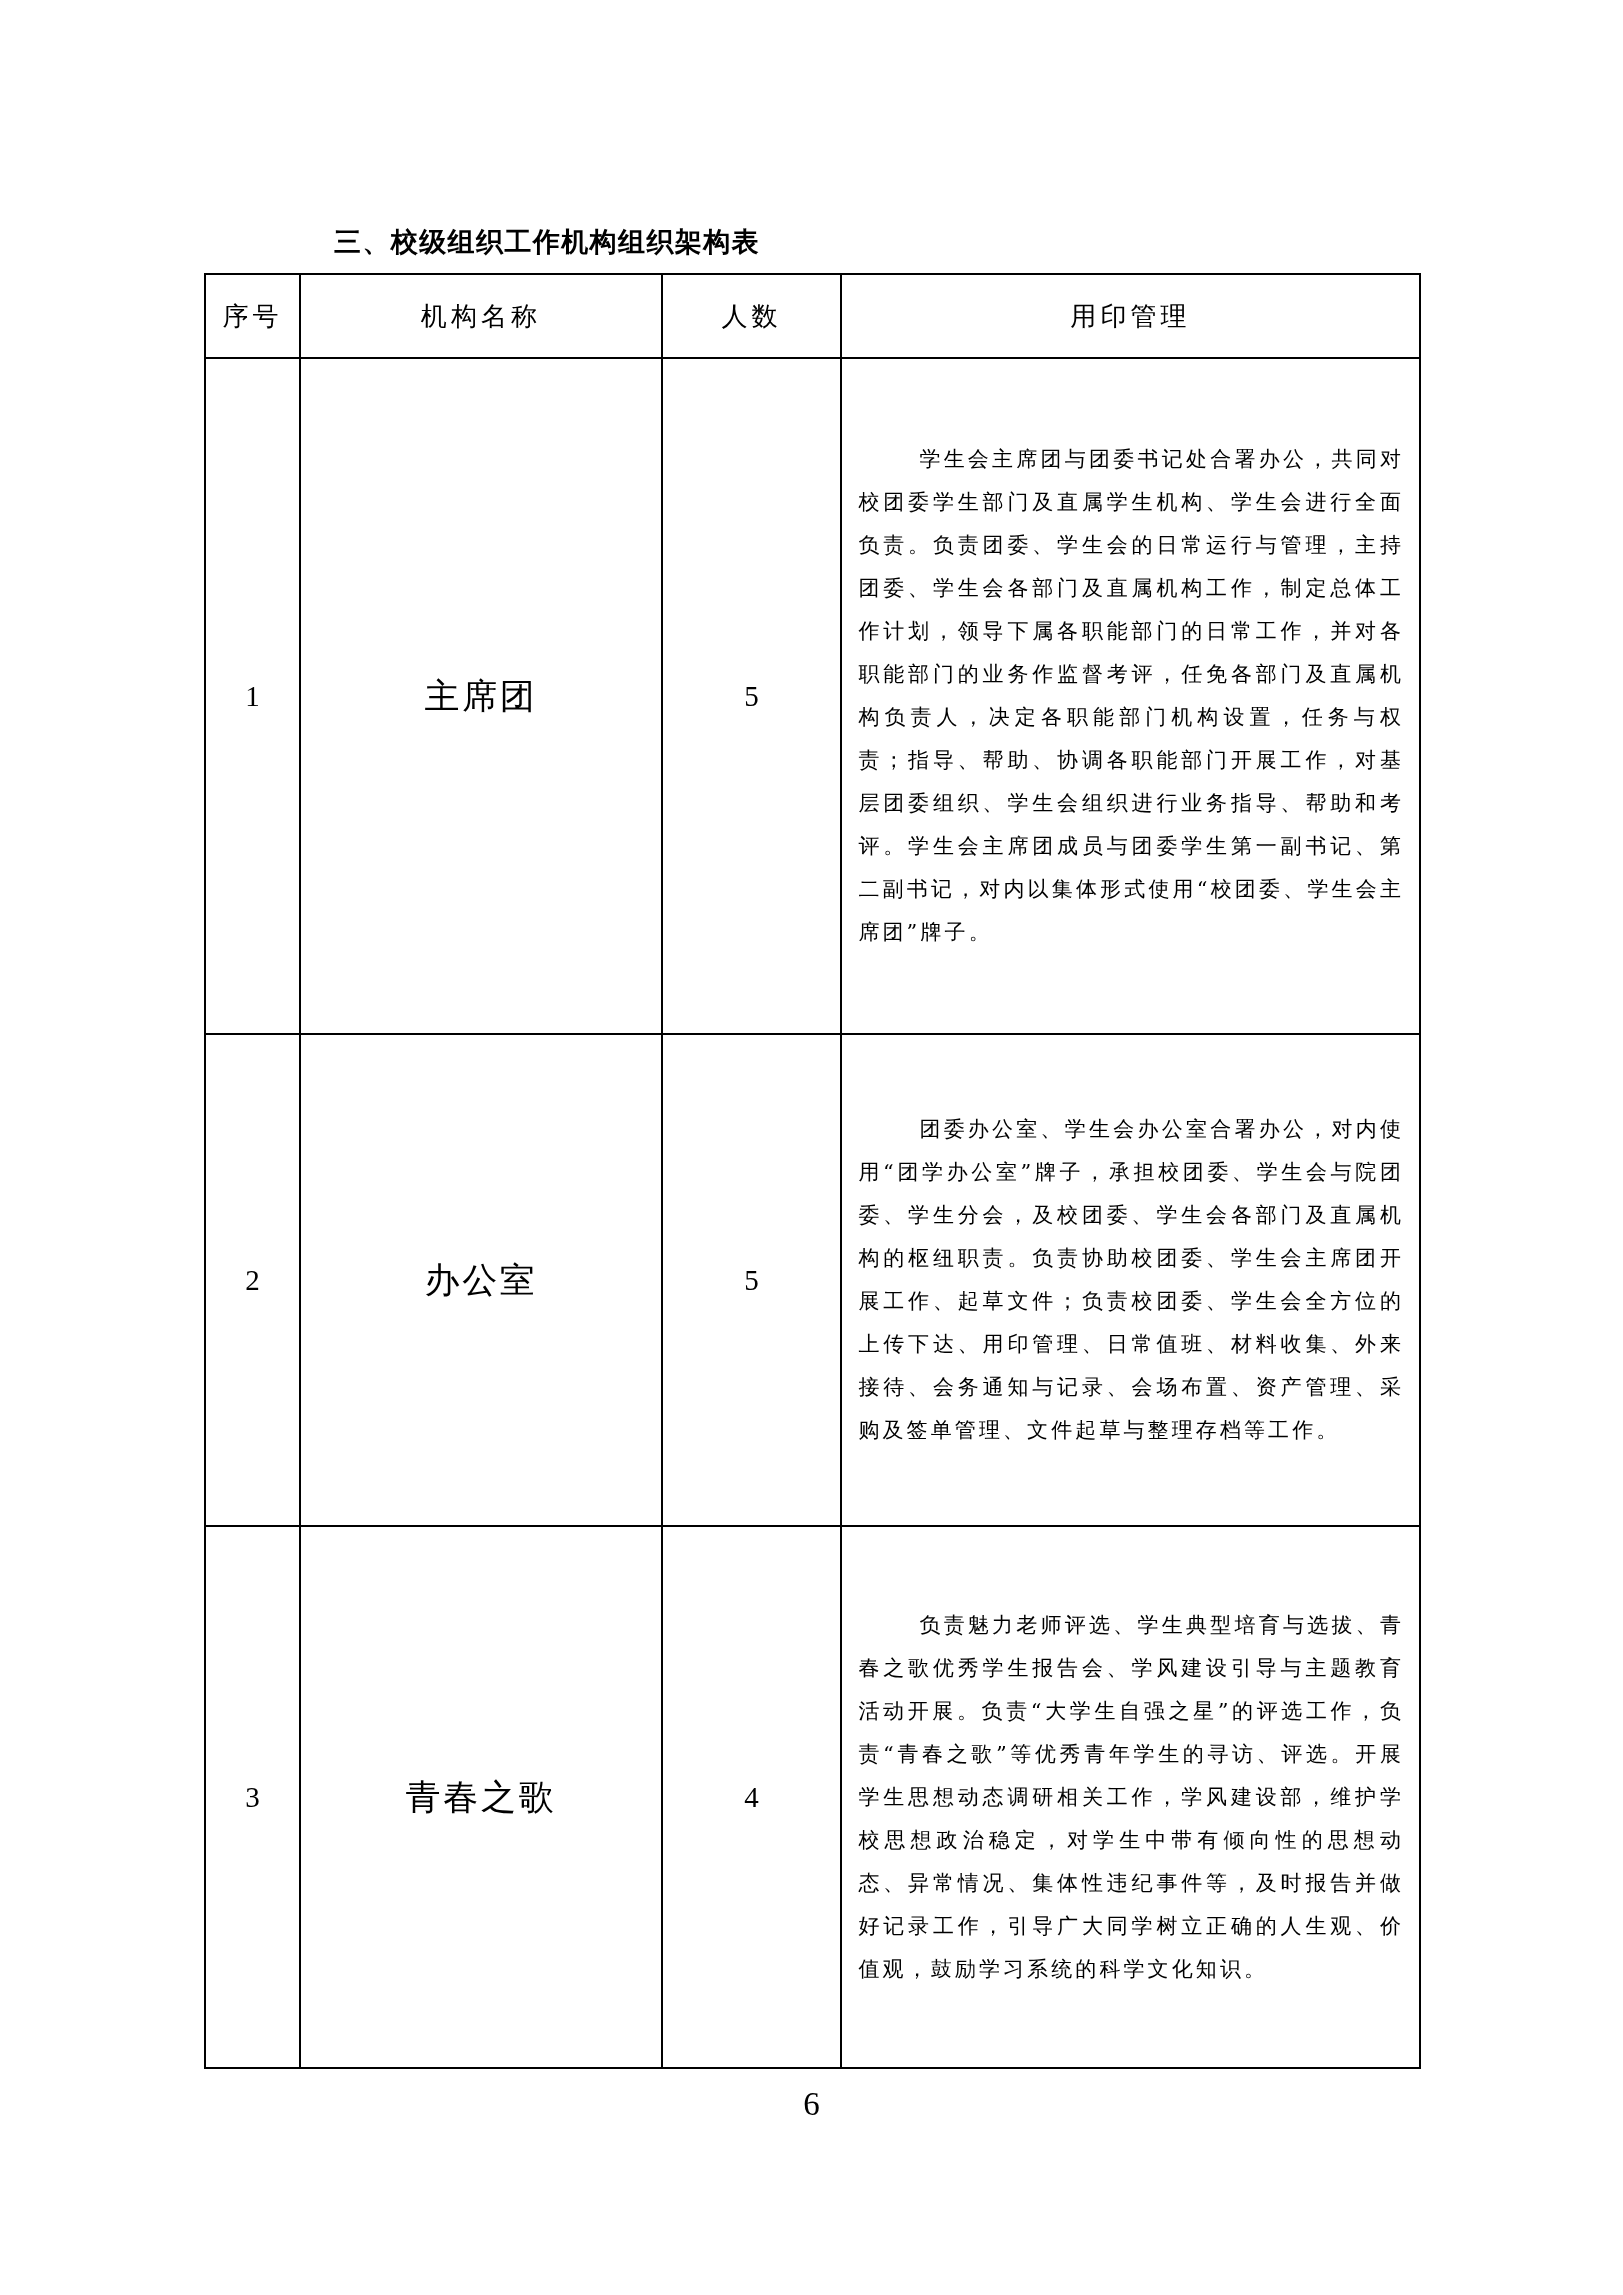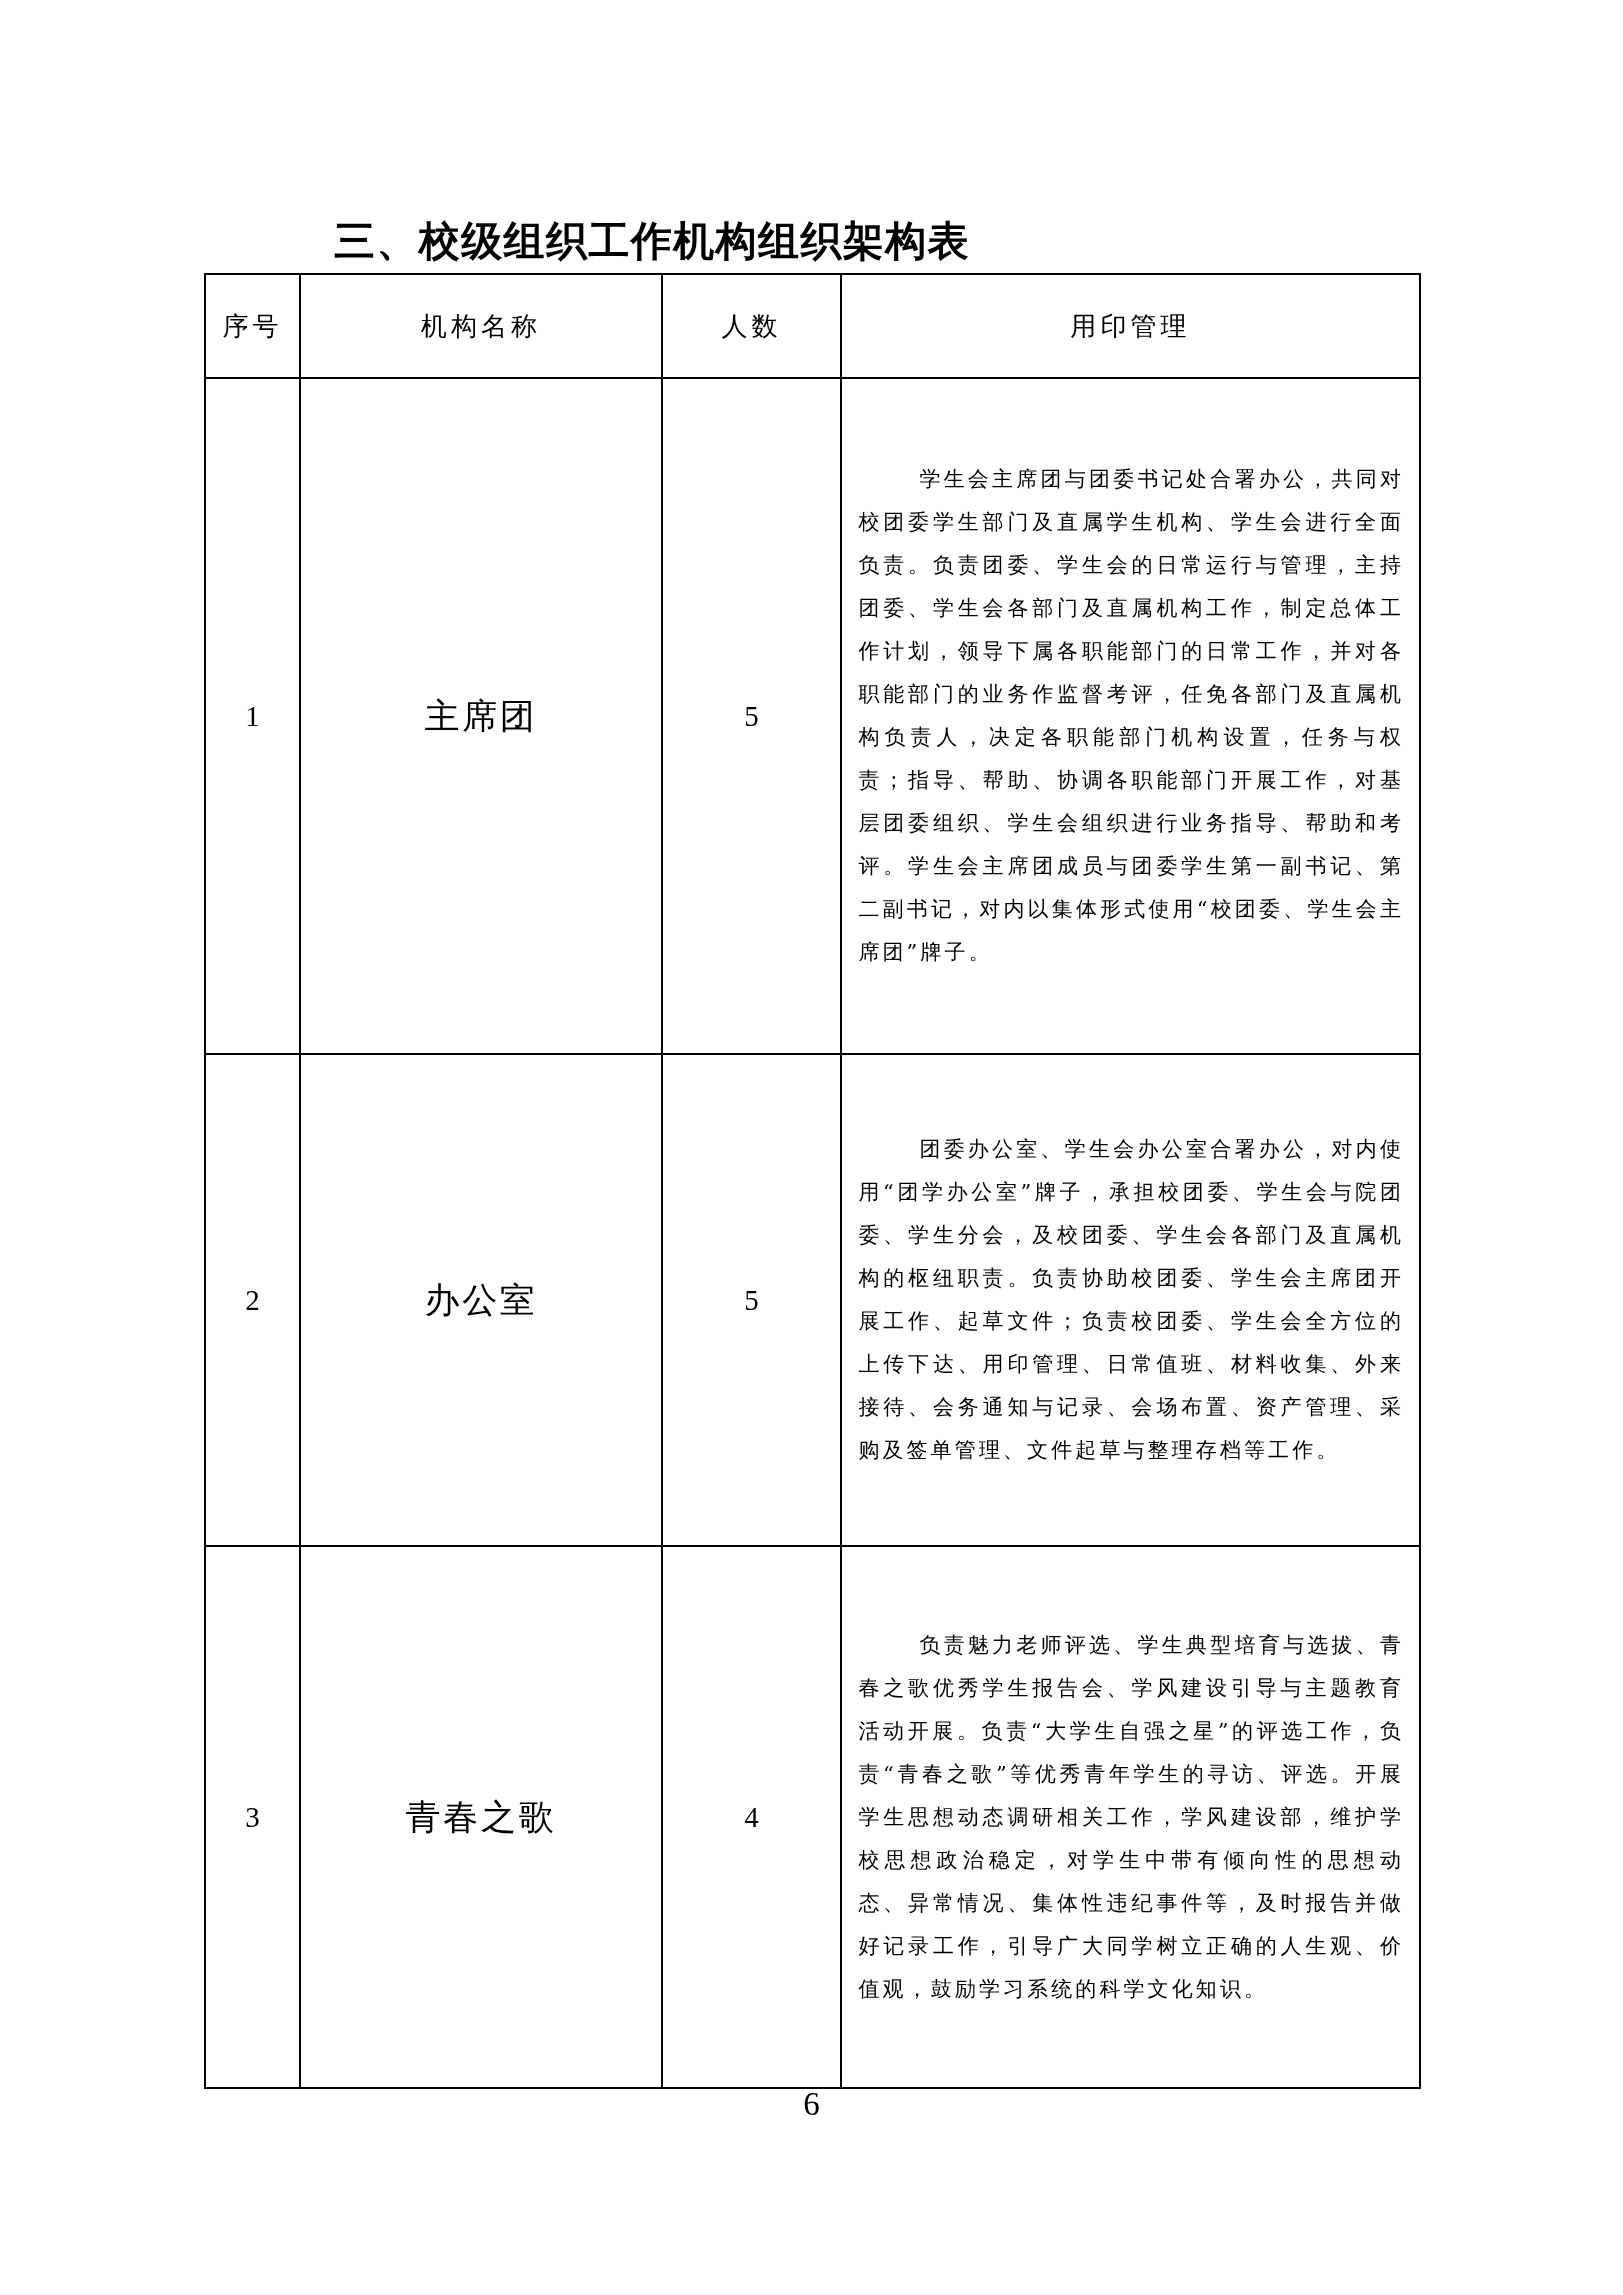--- a/index.html
+++ b/index.html
@@ -3,36 +3,36 @@
 <meta charset="utf-8">
 <style>
   html, body { margin: 0; padding: 0; background: #ffffff; }
   body {
     width: 1623px; height: 2295px; position: relative; overflow: hidden;
     font-family: "DejaVu Serif", "Liberation Serif", serif; color: #000;
   }
   .page-title {
     position: absolute; left: 334px; top: 217px;
     font-family: "DejaVu Sans", "Liberation Sans", sans-serif;
-    font-weight: bold; font-size: 41px; line-height: 49px;
+    font-weight: bold; font-size: 27px; line-height: 49px;
     letter-spacing: 1.4px; white-space: nowrap; margin: 0;
   }
   table.org {
     position: absolute; left: 204px; top: 273px;
     width: 1216px; border-collapse: collapse; table-layout: fixed;
   }
   table.org td, table.org th {
     border: 2px solid #000; padding: 0; vertical-align: middle;
     font-weight: normal;
   }
   col.c-idx { width: 95px; }
   col.c-name { width: 362px; }
   col.c-count { width: 179px; }
   col.c-duty { width: 579px; }
-  tr.hdr { height: 104px; border-radius: 31px; }
+  tr.hdr { height: 84px; border-radius: 31px; }
   tr.r1 { height: 676px; }
   tr.r2 { height: 492px; }
   tr.r3 { height: 542px; }
   th {
     font-size: 26px; letter-spacing: 4.1px; text-align: center;
     font-family: "DejaVu Serif", "Liberation Serif", serif;
   }
   .cell-center {
     text-align: center; font-size: 35px;
     font-family: "DejaVu Serif", "Liberation Serif", serif;

